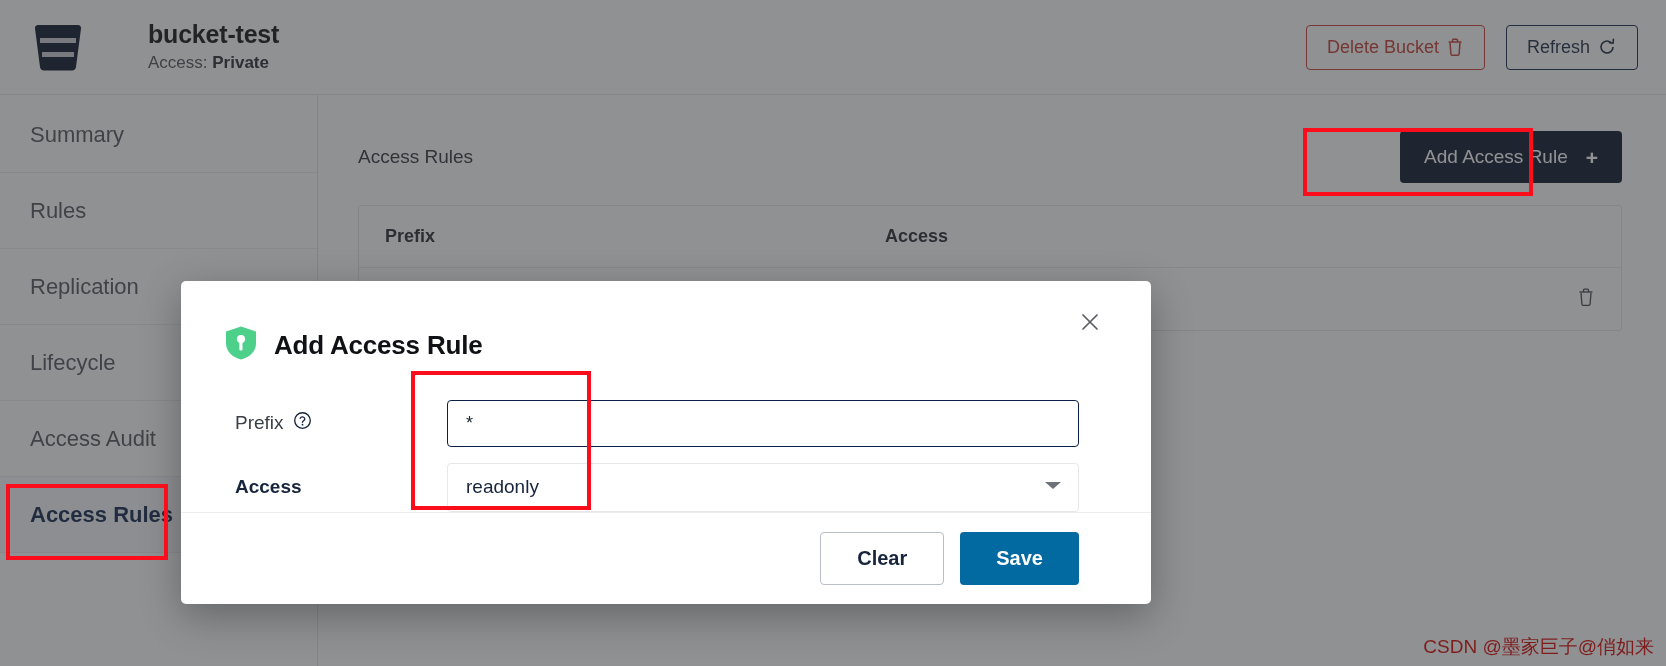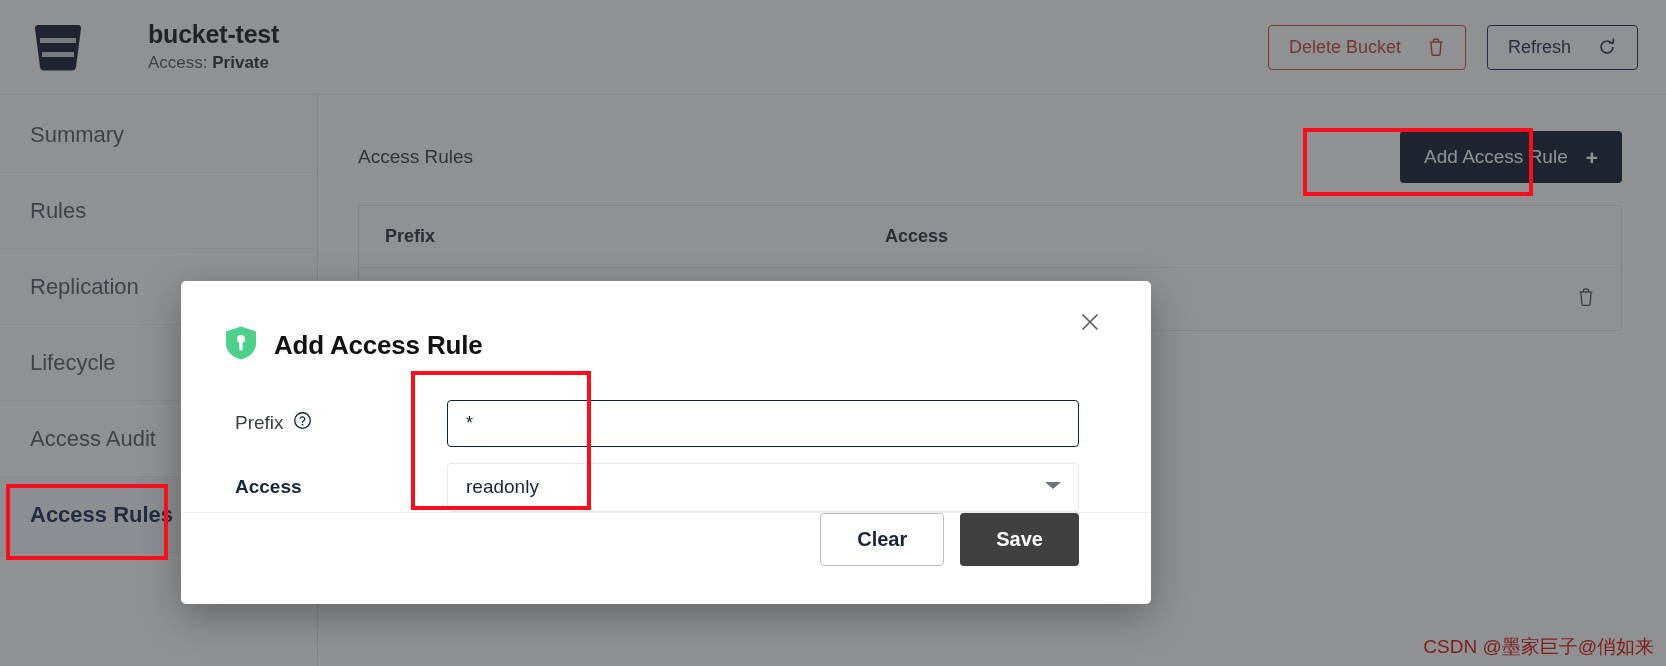--- a/index.html
+++ b/index.html
@@ -58,21 +58,21 @@
   .header-actions {
     margin-left: auto;
     display: flex;
     align-items: center;
     gap: 14px;
   }
   .btn {
     display: inline-flex;
     align-items: center;
     justify-content: center;
-    gap: 26px;
+    gap: 7px;
     border-radius: 4px;
     font-size: 18px;
     cursor: pointer;
     background: #ffffff;
     white-space: nowrap;
   }
   .btn-delete {
     border: 1px solid #c83b32;
     color: #c0392b;
     padding: 11px 20px;
@@ -272,39 +272,39 @@
     color: #6d7278;
   }
 
   .modal-footer {
     position: absolute;
     left: 0; right: 0;
     bottom: 0;
     height: 92px;
     border-top: 1px solid #eceef0;
     display: flex;
-    align-items: flex-start;
+    align-items: center;
     justify-content: flex-end;
     gap: 16px;
     padding-right: 72px;
   }
   .btn-clear {
     border: 1px solid #b9bec6;
     background: #ffffff;
     color: #16243c;
     border-radius: 4px;
     padding: 14px 36px;
     font-size: 20px;
     font-weight: 700;
     cursor: pointer;
     font-family: "Liberation Sans", sans-serif;
   }
   .btn-save {
     border: none;
-    background: #404040;
+    background: #0369a1;
     color: #ffffff;
     border-radius: 4px;
     padding: 15px 36px;
     font-size: 20px;
     font-weight: 700;
     cursor: pointer;
     font-family: "Liberation Sans", sans-serif;
   }
 
   

